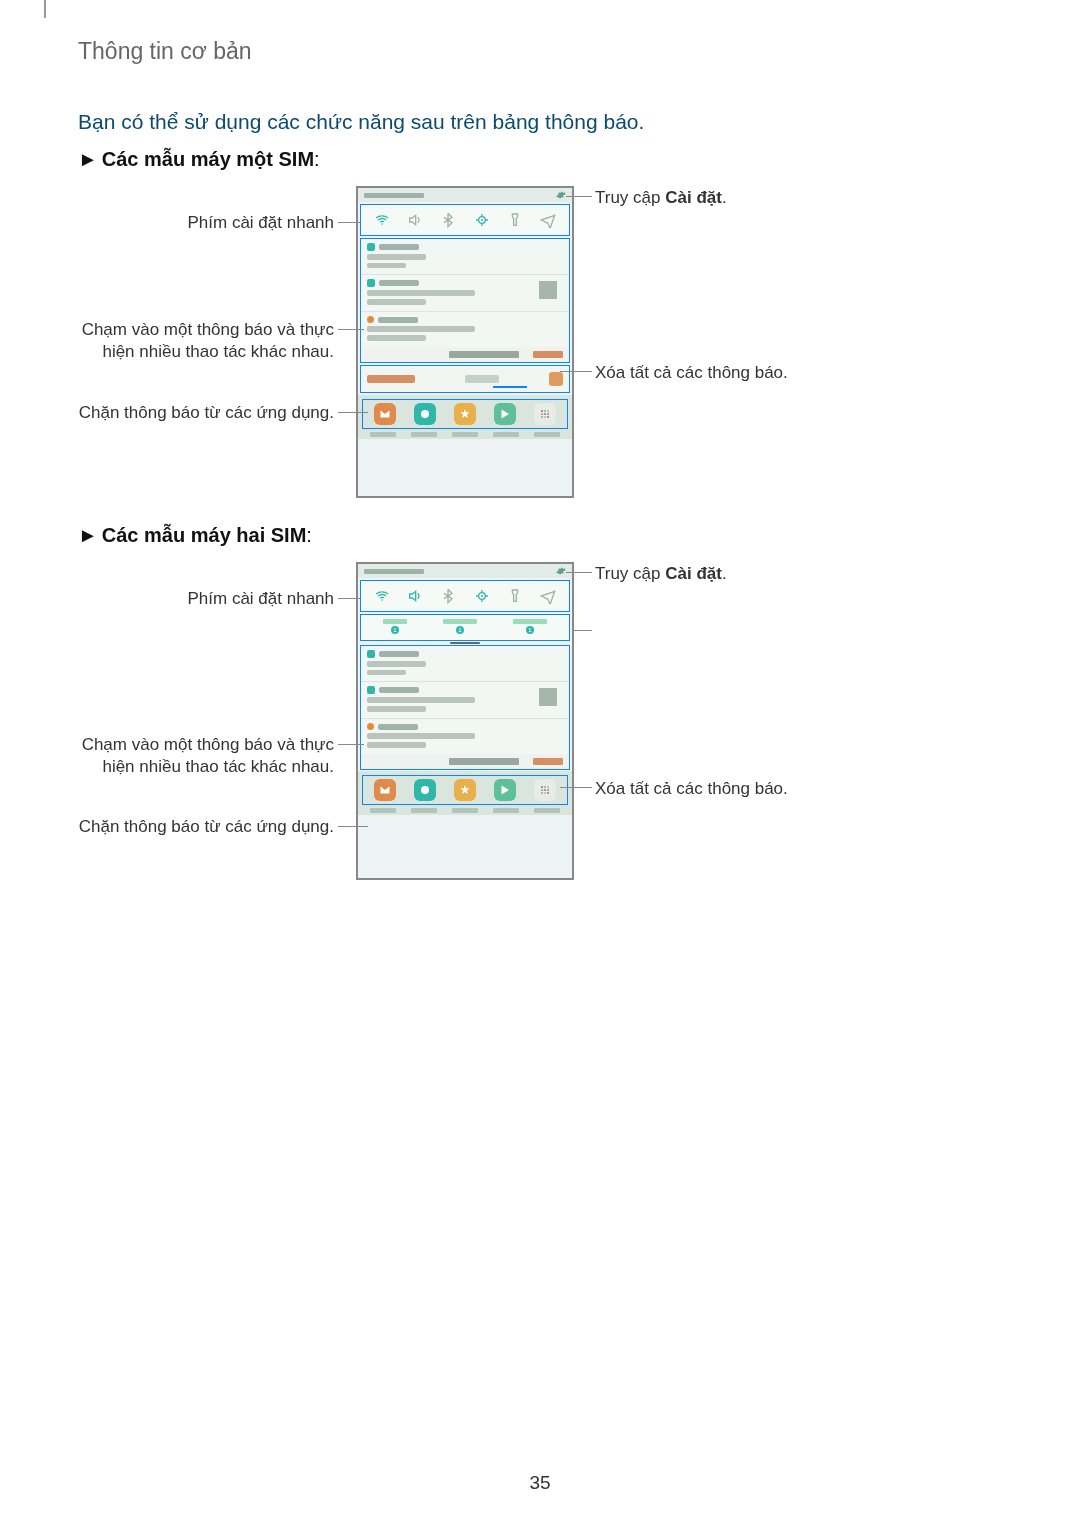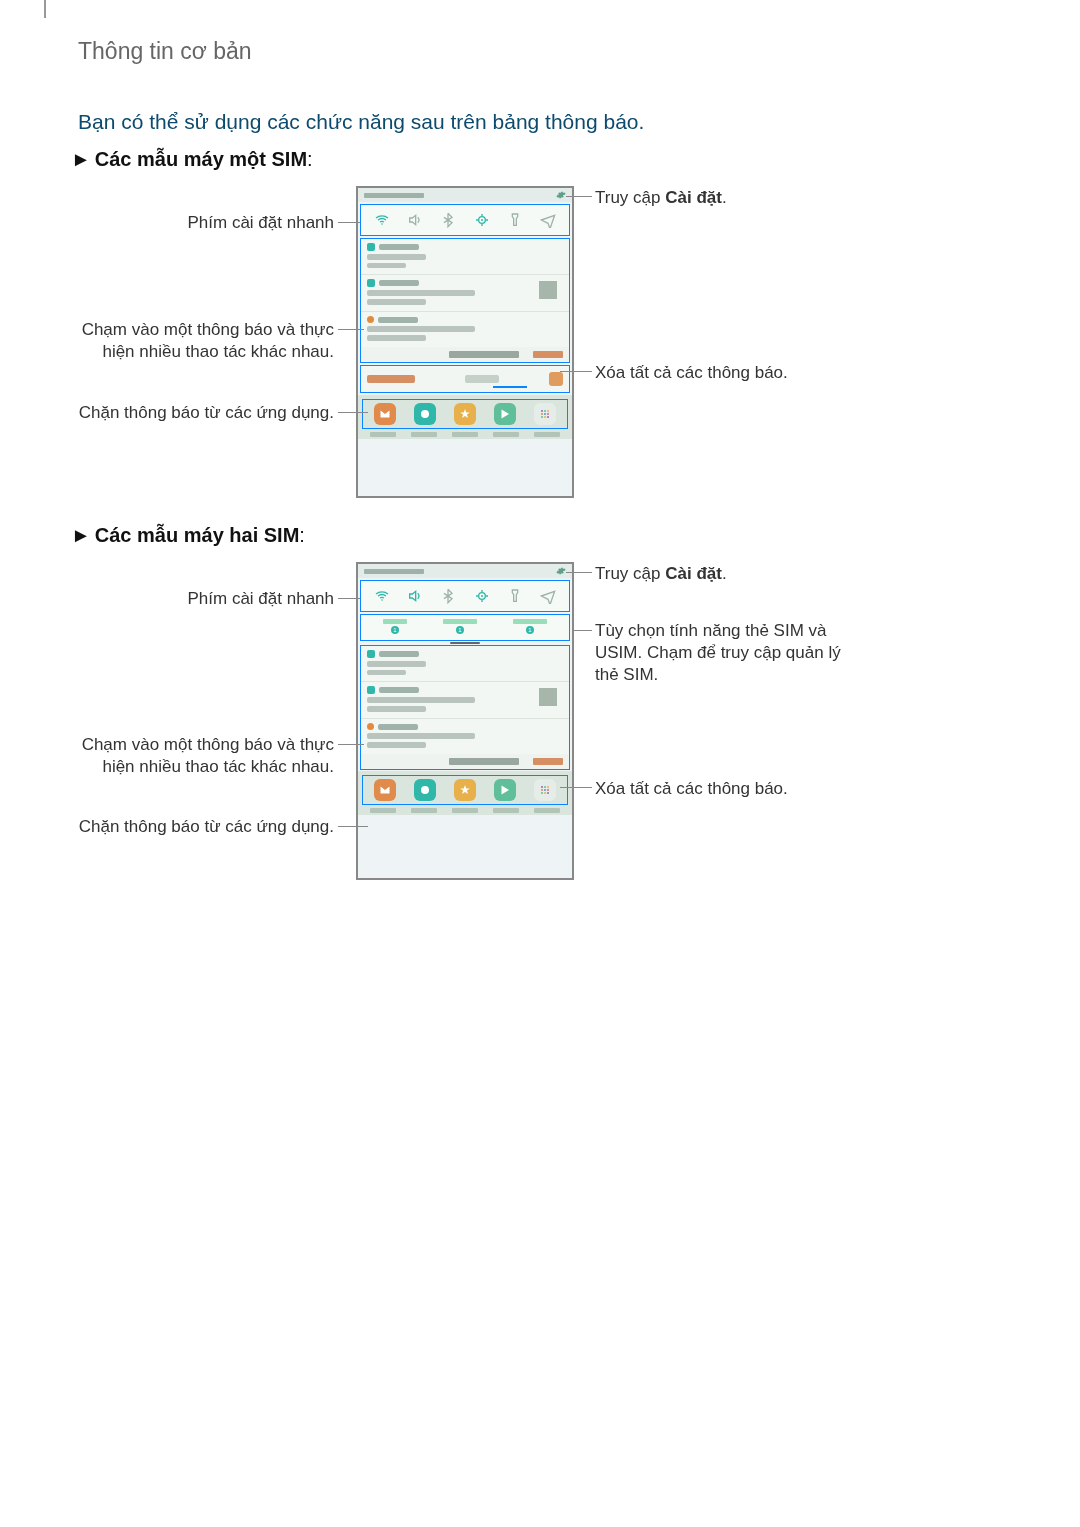--- a/index.html
+++ b/index.html
@@ -36,21 +36,21 @@
   .intro {
     position: absolute;
     left: 78px;
     top: 110px;
     font-size: 21px;
     color: #0c4a6e;
     font-weight: 300;
   }
   .sub-heading {
     position: absolute;
-    left: 71px;
+    left: 78px;
     font-size: 20px;
     color: #111;
   }
   .sub-heading .arrow {
     font-weight: bold;
     margin-right: 4px;
   }
   .sub-heading .bold {
     font-weight: bold;
   }
@@ -609,20 +609,20 @@
     <div class="leader" style="left:338px; top:182px; width:26px; height:1px"></div>
 
     <div class="callout-left" style="left:74px; top:254px">Chặn thông báo từ các ứng dụng.</div>
     <div class="leader" style="left:338px; top:264px; width:30px; height:1px"></div>
 
     <div class="callout-right" style="left:595px; top:1px">
       <span>Truy cập </span><span class="bold">Cài đặt</span><span>.</span>
     </div>
     <div class="leader" style="left:566px; top:10px; width:26px; height:1px"></div>
 
-    <div class="callout-right" style="left:595px; top:58px; width:260px">Tùy chọn tính năng thẻ SIM và USIM. Chạm để truy cập quản lý thẻ SIM.</div>
     <div class="leader" style="left:572px; top:68px; width:20px; height:1px"></div>
 
     <div class="callout-right" style="left:595px; top:216px">Xóa tất cả các thông báo.</div>
     <div class="leader" style="left:560px; top:225px; width:32px; height:1px"></div>
   </div>
 
+  <div class="page-num" style="top:1472px">35</div>
 </div>
 
 </body></html>

